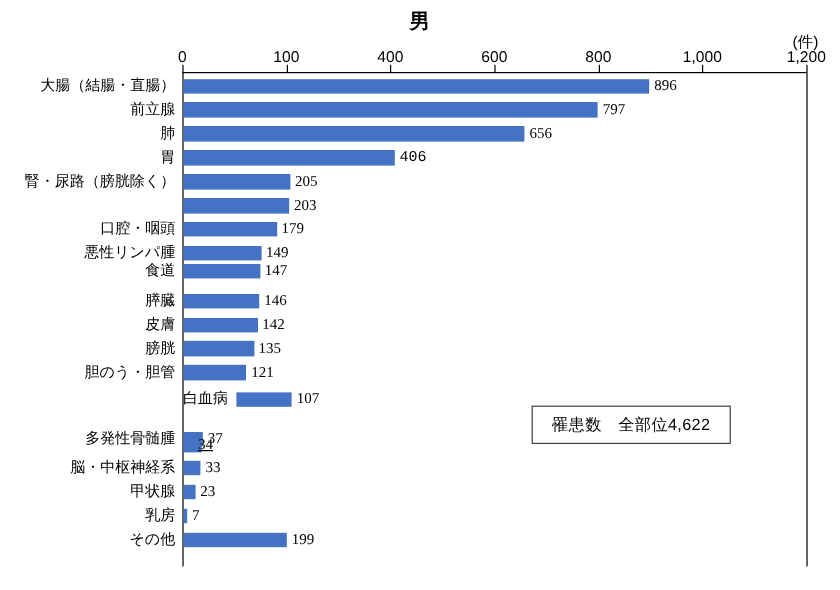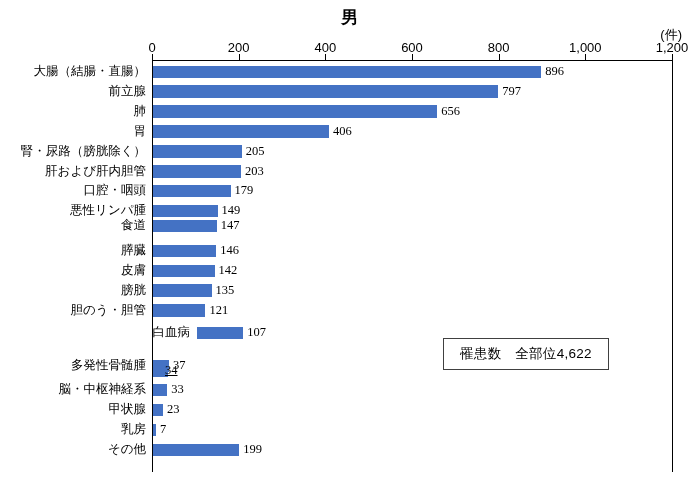--- a/index.html
+++ b/index.html
@@ -140,21 +140,21 @@
   <div class="chart-title">男</div>
   <div class="unit-label">(件)</div>
 
   <div class="axis-top-line"></div>
   <div class="axis-left-line"></div>
   <div class="axis-right-line"></div>
 
   <div id="ticks">
       <div class="tick-label" style="left: 152px;">0</div>
       <div class="tick-mark" style="left: 152px;"></div>
-      <div class="tick-label" style="left: 238.667px;">200</div>
+      <div class="tick-label" style="left: 238.667px;">100</div>
       <div class="tick-mark" style="left: 238.667px;"></div>
       <div class="tick-label" style="left: 325.333px;">400</div>
       <div class="tick-mark" style="left: 325.333px;"></div>
       <div class="tick-label" style="left: 412px;">600</div>
       <div class="tick-mark" style="left: 412px;"></div>
       <div class="tick-label" style="left: 498.667px;">800</div>
       <div class="tick-mark" style="left: 498.667px;"></div>
       <div class="tick-label" style="left: 585.333px;">1,000</div>
       <div class="tick-mark" style="left: 585.333px;"></div>
       <div class="tick-label" style="left: 672px;">1,200</div>
@@ -172,29 +172,28 @@
         <div class="bar-value" style="left: 502.367px;">797</div>
       </div>
       <div class="row" style="top: 101.8px;">
         <div class="cat-label">肺</div>
         <div class="bar" style="width: 284.267px; background: rgb(68, 114, 196);"></div>
         <div class="bar-value" style="left: 441.267px;">656</div>
       </div>
       <div class="row" style="top: 121.7px;">
         <div class="cat-label">胃</div>
         <div class="bar" style="width: 175.933px; background: rgb(68, 114, 196);"></div>
-        <div class="bar-value" style="left: 332.933px;">406</div>
+        <div class="bar-value" style="left: 332.933px; font-family: Liberation Mono, monospace;">406</div>
       </div>
       <div class="row" style="top: 141.6px;">
         <div class="cat-label">腎・尿路（膀胱除く）</div>
         <div class="bar" style="width: 88.8333px; background: rgb(68, 114, 196);"></div>
         <div class="bar-value" style="left: 245.833px;">205</div>
       </div>
       <div class="row" style="top: 161.5px;">
-        <div class="cat-label">肝および肝内胆管</div>
         <div class="bar" style="width: 87.9667px; background: rgb(68, 114, 196);"></div>
         <div class="bar-value" style="left: 244.967px;">203</div>
       </div>
       <div class="row" style="top: 181.4px;">
         <div class="cat-label">口腔・咽頭</div>
         <div class="bar" style="width: 77.5667px; background: rgb(68, 114, 196);"></div>
         <div class="bar-value" style="left: 234.567px;">179</div>
       </div>
       <div class="row" style="top: 201.3px;">
         <div class="cat-label">悪性リンパ腫</div>

